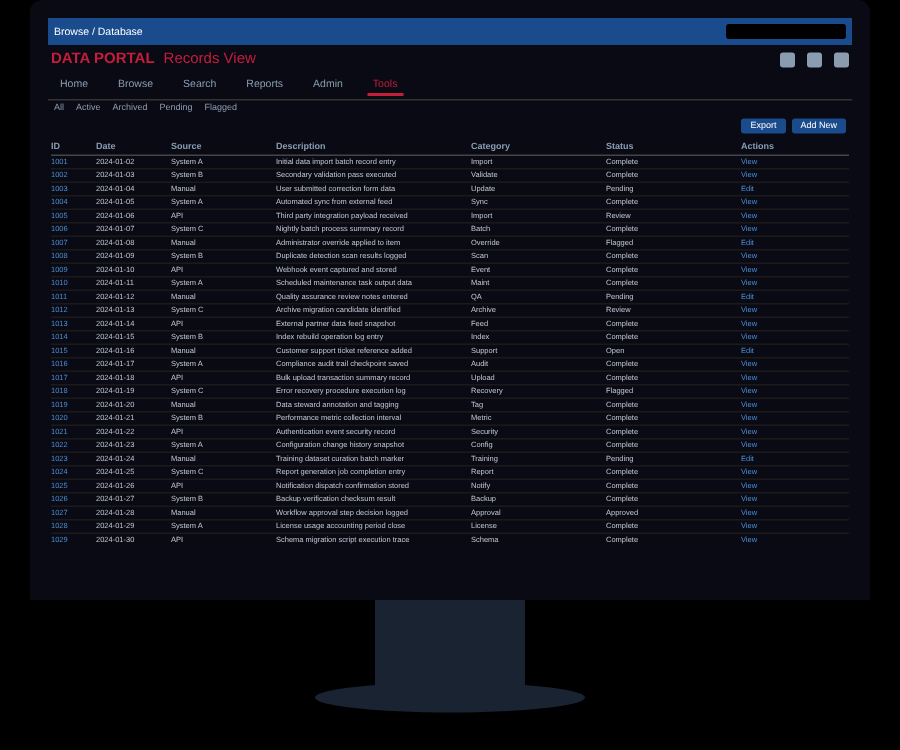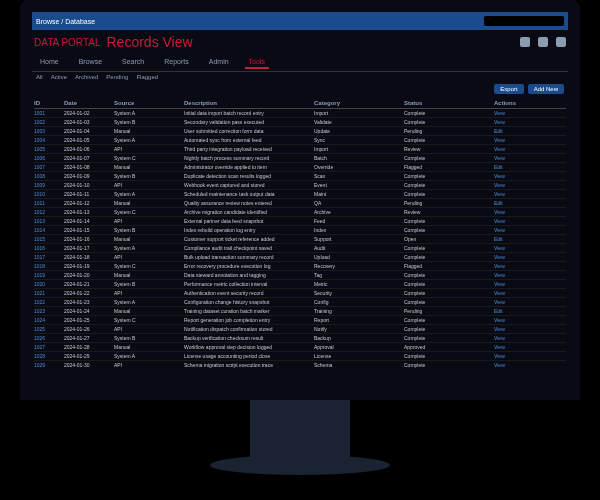--- a/index.html
+++ b/index.html
@@ -3,22 +3,22 @@
 <meta charset="utf-8">
 <style>
 *{margin:0;padding:0;box-sizing:border-box;font-family:Arial,sans-serif}
 body{background:#000;width:600px;height:500px;overflow:hidden;position:relative}
 .monitor{position:absolute;top:0;left:20px;width:560px;height:400px;background:#0a0a15;border-radius:8px 8px 0 0;padding:12px;overflow:hidden}
 .stand{position:absolute;top:400px;left:250px;width:100px;height:60px;background:#1a2332}
 .stand-base{position:absolute;top:455px;left:210px;width:180px;height:20px;background:#1a2332;border-radius:50%}
 .topbar{background:#1a4b8c;height:18px;display:flex;align-items:center;justify-content:space-between;padding:0 4px}
 .search-box{background:#000;width:80px;height:10px;border-radius:2px}
 .title-row{display:flex;align-items:center;padding:4px 2px;gap:6px}
-.brand{color:#c41e3a;font-size:10px;font-weight:normal}
-.subtitle{color:#c41e3a;font-size:14px}
+.brand{color:#c41e3a;font-size:10px;font-weight:bold}
+.subtitle{color:#c41e3a;font-size:10px}
 .icons{margin-left:auto;display:flex;gap:8px}
 .icon{width:10px;height:10px;background:#8a9db0;border-radius:2px}
 .tabs{display:flex;gap:12px;padding:2px 4px;border-bottom:1px solid #333}
 .tab{color:#8a9db0;font-size:7px;padding:2px 4px}
 .tab.active{color:#c41e3a;border-bottom:2px solid #c41e3a}
 .subnav{display:flex;gap:8px;padding:2px 4px;font-size:6px;color:#8a9db0}
 .action-row{display:flex;justify-content:flex-end;gap:4px;padding:2px 4px}
 .btn{background:#1a4b8c;color:#fff;font-size:6px;padding:2px 6px;border-radius:2px}
 .table{padding:2px}
 .thead{display:flex;border-bottom:1px solid #444;padding:2px 0}

